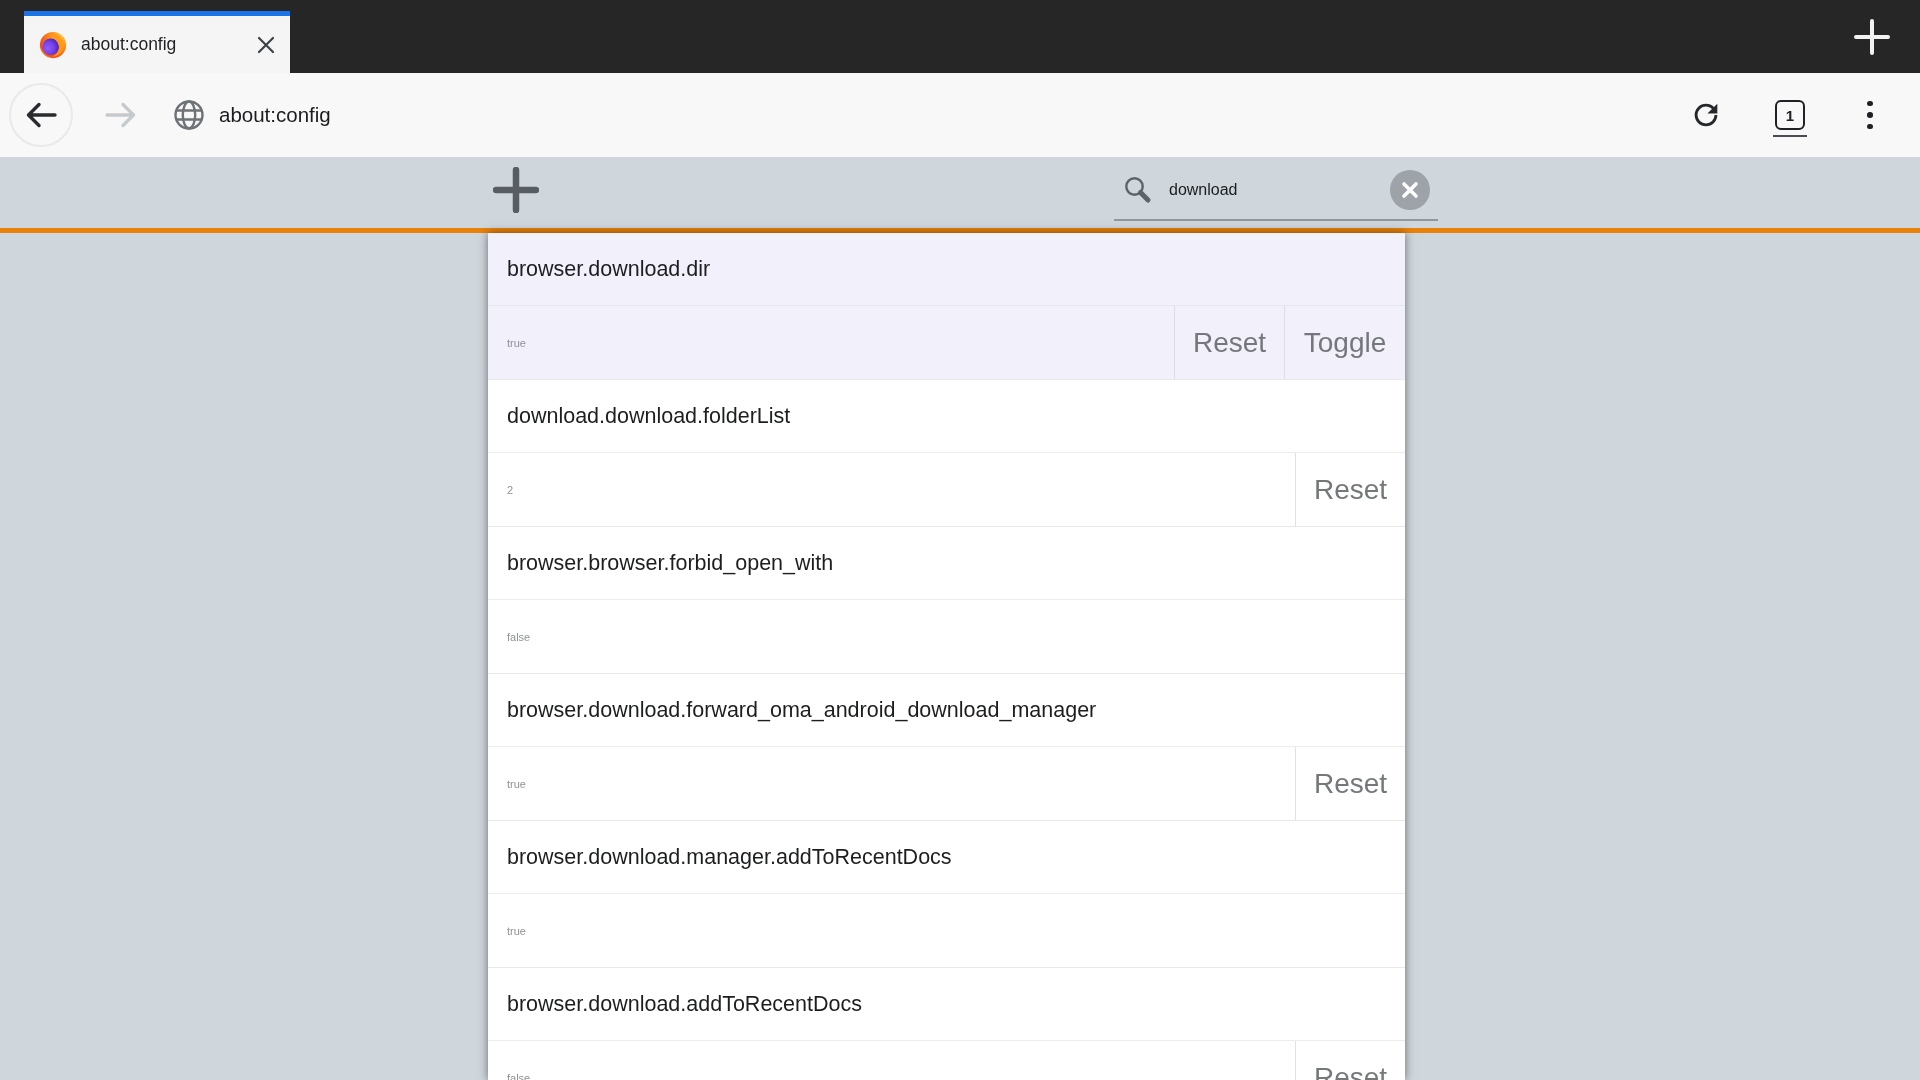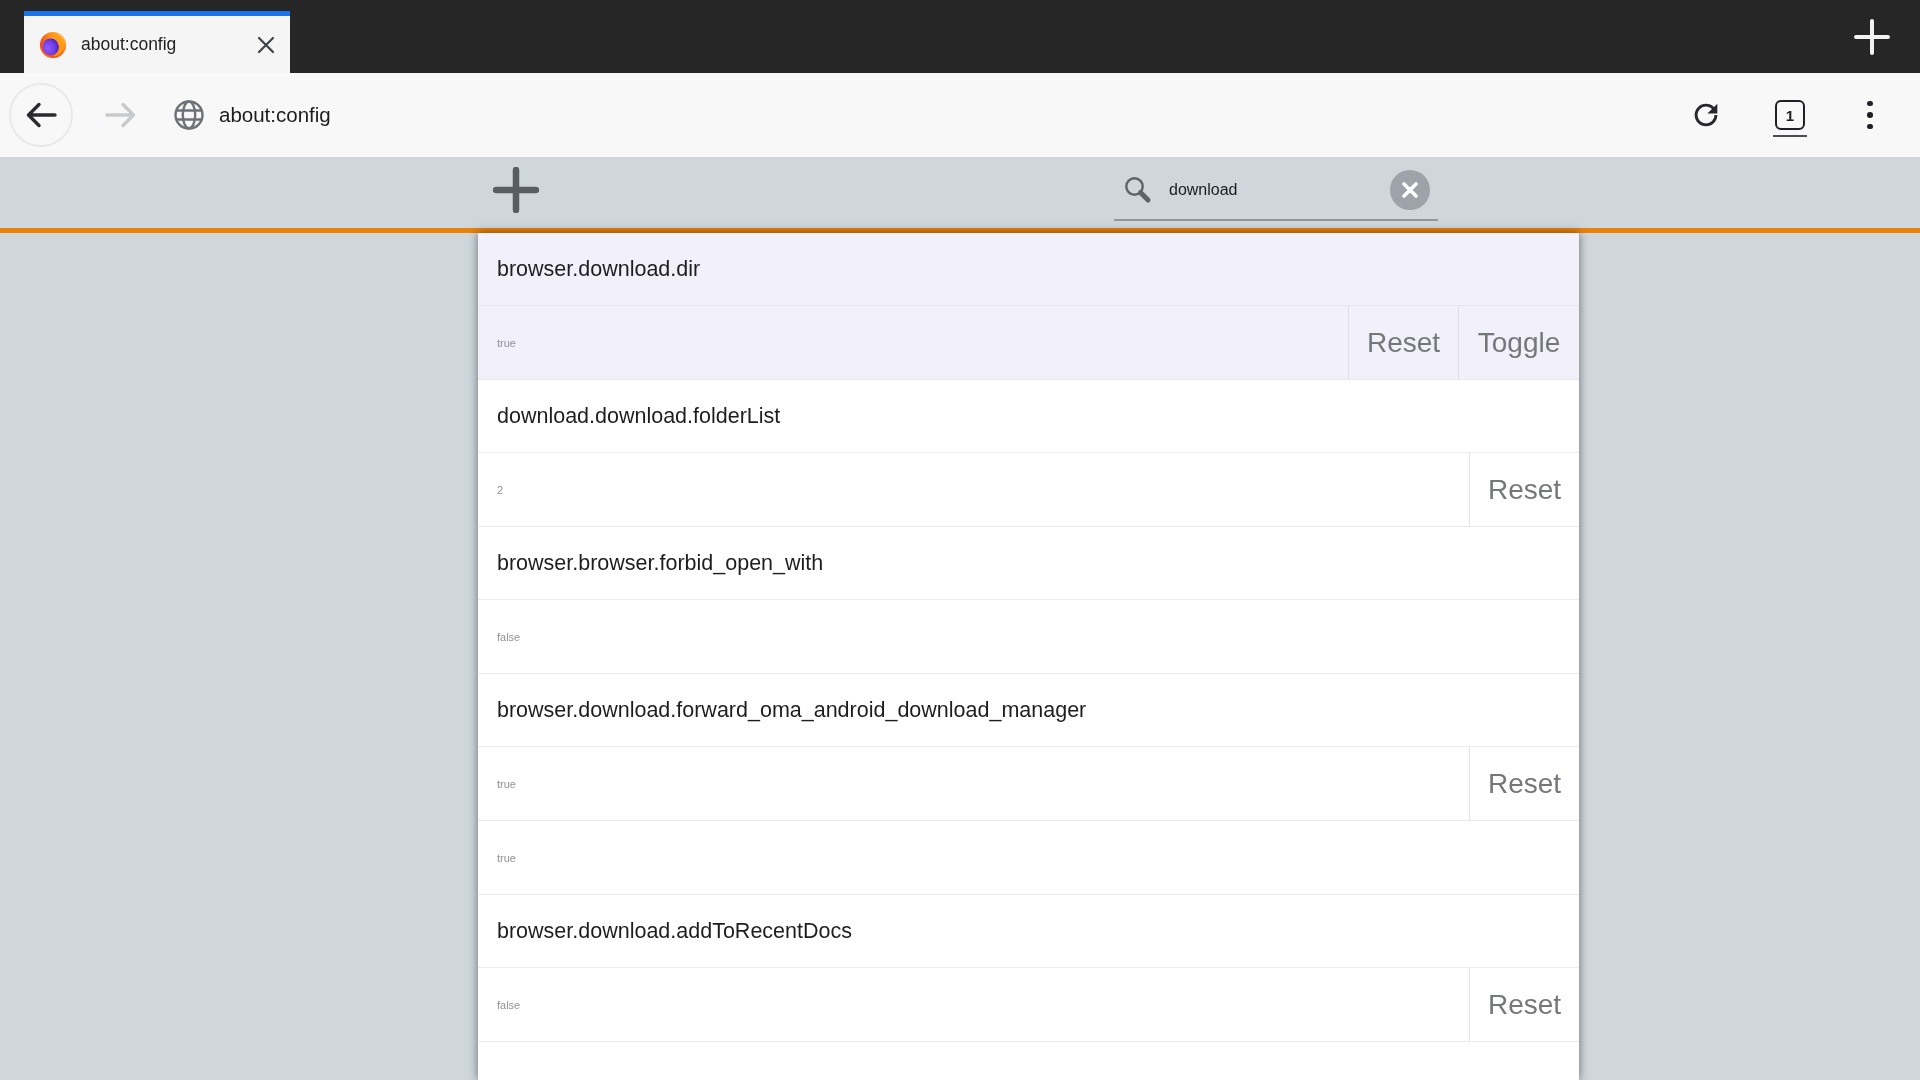--- a/index.html
+++ b/index.html
@@ -40,21 +40,21 @@
   .addpref-btn{position:absolute;left:489px;top:163px;width:54px;height:54px;display:grid;place-items:center;background:none;border:none;padding:0;cursor:pointer;}
   .searchbox{position:absolute;left:1114px;top:160px;width:324px;height:59px;border-bottom:2px solid #90979d;display:flex;align-items:center;}
   .searchbox .mag{margin-left:8px;flex:0 0 auto;display:grid;place-items:center;}
   .search-value{margin-left:15px;font-size:16px;color:#1b1c1e;flex:1;white-space:nowrap;overflow:hidden;}
   .clear-btn{flex:0 0 auto;margin-right:8px;width:40px;height:40px;border-radius:50%;background:#9da3a8;border:none;display:grid;place-items:center;padding:0;cursor:pointer;}
 
   .progressline{position:absolute;left:0;top:228px;width:100%;height:5px;background:var(--accent,#ea820a);}
 
   
   .content{
-    position:absolute;left:478px;top:233px;width:1101px;height:847px;background:#ffffff;
+    position:absolute;left:488px;top:233px;width:917px;height:847px;background:#ffffff;
     box-shadow:0 0 9px rgba(0,0,0,.5);overflow:hidden;
   }
   .pref-name-row{height:73px;display:flex;align-items:center;padding-left:19px;box-sizing:border-box;
     font-size:21.5px;color:#1d1e20;border-bottom:1px solid #ededef;cursor:pointer;}
   .pref-value-row{height:74px;display:flex;align-items:stretch;border-bottom:1px solid #e9e9eb;box-sizing:border-box;}
   .pref-value{flex:1;display:flex;align-items:center;padding-left:19px;font-size:11px;color:#8f9296;}
   .pref-btn{display:flex;align-items:center;justify-content:center;font-size:28px;color:#75787b;
     border:none;border-left:1px solid #e2e2e6;background:transparent;width:110px;cursor:pointer;font-family:inherit;}
   .pref-btn.toggle{width:121px;}
   .pref.selected .pref-name-row,.pref.selected .pref-value-row{background:#f1f0fb;}
@@ -182,20 +182,21 @@
         </div>
       </div>
       <div class="pref">
         <div class="pref-name-row">browser.download.forward_oma_android_download_manager</div>
         <div class="pref-value-row">
           <div class="pref-value">true</div>
           <button class="pref-btn">Reset</button>
         </div>
       </div>
       <div class="pref">
+        <div class="pref-name-row">browser.download.manager.addToRecentDocs</div>
         <div class="pref-value-row">
           <div class="pref-value">true</div>
         </div>
       </div>
       <div class="pref">
         <div class="pref-name-row">browser.download.addToRecentDocs</div>
         <div class="pref-value-row">
           <div class="pref-value">false</div>
           <button class="pref-btn">Reset</button>
         </div>

